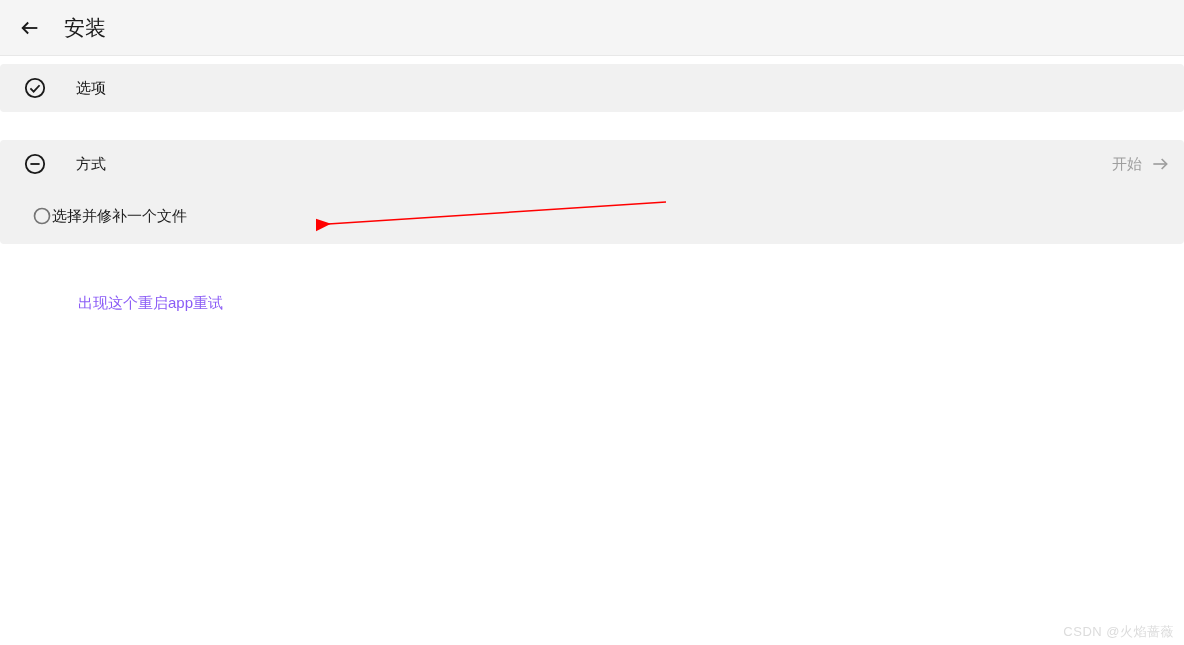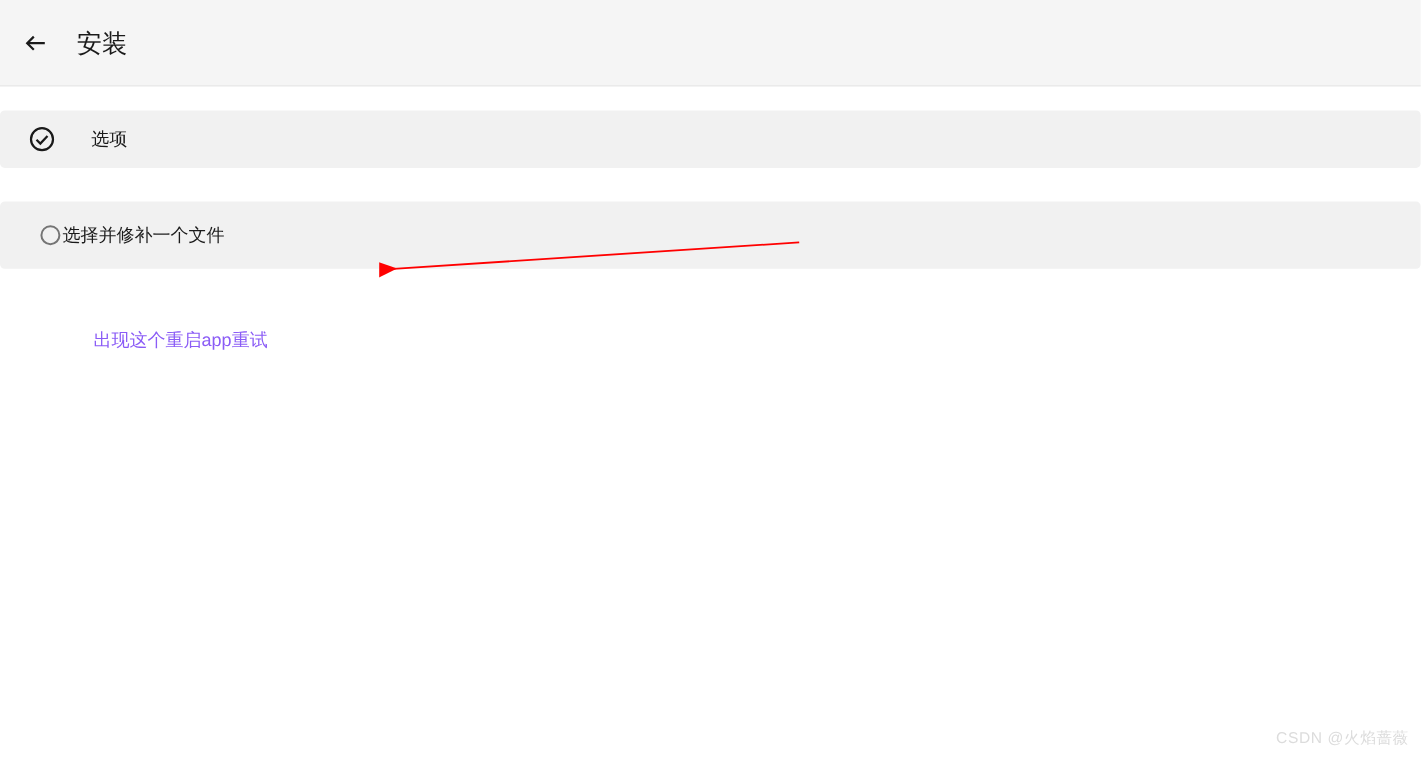--- a/index.html
+++ b/index.html
@@ -10,21 +10,21 @@
     body {
       font-family: -apple-system, "Segoe UI", "PingFang SC", "Microsoft YaHei", sans-serif;
       background: #ffffff;
       width: 1184px;
       height: 645px;
       position: relative;
       overflow: hidden;
     }
     .header {
       background: #f5f5f5;
-      height: 72px;
+      height: 56px;
       display: flex;
       align-items: center;
       padding-left: 18px;
       border-bottom: 1px solid #e8e8e8;
     }
     .back-icon {
       width: 24px;
       height: 24px;
       display: flex;
       align-items: center;
@@ -32,21 +32,21 @@
       cursor: pointer;
     }
     .page-title {
       font-size: 21px;
       font-weight: 500;
       color: #1a1a1a;
       margin-left: 22px;
     }
     .section-options {
       background: #f1f1f1;
-      margin-top: 20px;
+      margin-top: 8px;
       height: 48px;
       display: flex;
       align-items: center;
       padding-left: 24px;
       border-radius: 4px;
       text-align: center;
     }
     .check-icon {
       width: 22px;
       height: 22px;
@@ -113,21 +113,21 @@
       margin-top: 50px;
     }
     .annotation-arrow {
       position: absolute;
       top: 192px;
       left: 316px;
       pointer-events: none;
     }
     .watermark {
       position: absolute;
-      bottom: 21px;
+      bottom: 4px;
       right: 10px;
       font-size: 13px;
       color: #dcdcdc;
       letter-spacing: 0.5px;
     }
   </style>
 </head>
 <body>
 
 <div class="header">
@@ -144,20 +144,36 @@
   <span class="check-icon">
     <svg viewBox="0 0 24 24" width="22" height="22" fill="none" stroke="#1a1a1a" stroke-width="2">
       <circle cx="12" cy="12" r="10"></circle>
       <polyline points="7,12.5 10.5,16 17,9"></polyline>
     </svg>
   </span>
   <span class="section-label">选项</span>
 </div>
 
 <div class="section-method">
+  <div class="method-header">
+    <span class="minus-icon">
+      <svg viewBox="0 0 24 24" width="22" height="22" fill="none" stroke="#1a1a1a" stroke-width="2">
+        <circle cx="12" cy="12" r="10"></circle>
+        <line x1="7" y1="12" x2="17" y2="12"></line>
+      </svg>
+    </span>
+    <span class="method-label">方式</span>
+    <span class="start-text">开始</span>
+    <span class="arrow-right">
+      <svg viewBox="0 0 24 24" width="20" height="20" fill="none" stroke="#9e9e9e" stroke-width="2">
+        <line x1="4" y1="12" x2="20" y2="12"></line>
+        <polyline points="14,6 20,12 14,18"></polyline>
+      </svg>
+    </span>
+  </div>
   <div class="option-row">
     <span class="radio-icon">
       <svg viewBox="0 0 24 24" width="20" height="20" fill="none" stroke="#757575" stroke-width="2">
         <circle cx="12" cy="12" r="9"></circle>
       </svg>
     </span>
     <span class="option-label">选择并修补一个文件</span>
   </div>
 </div>
 

